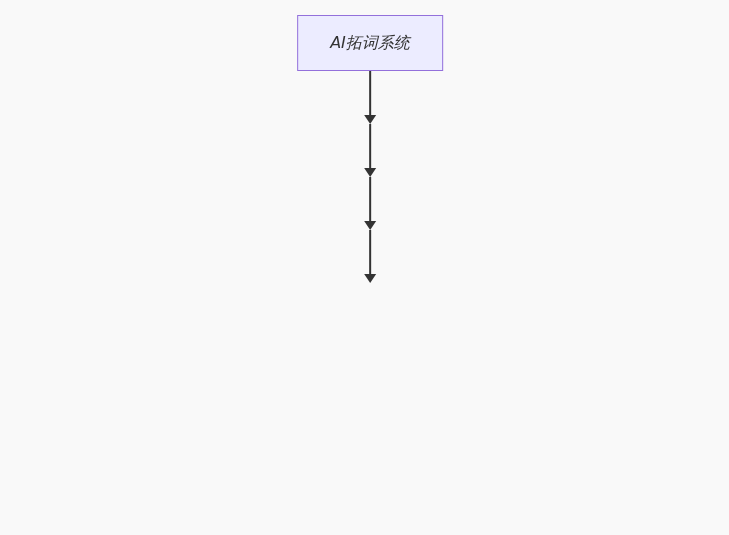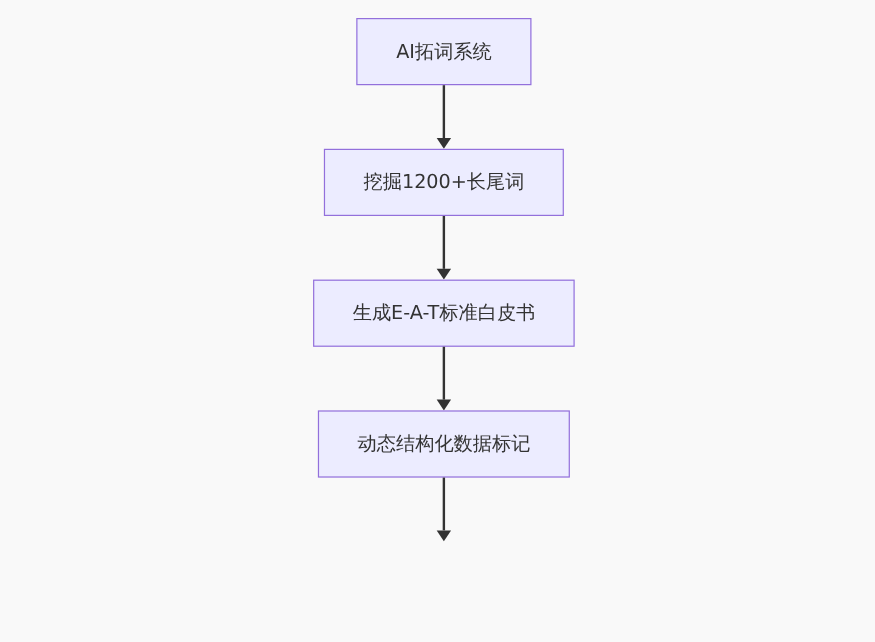--- a/index.html
+++ b/index.html
@@ -23,20 +23,21 @@
     height: 535px;
   }
   .flowchart {
     position: absolute;
     top: 15px;
     left: 370px;
     transform: translateX(-50%);
     display: flex;
     flex-direction: column;
     align-items: center;
+    font-style: italic;
   }
   .node {
     height: 56px;
     padding: 0 32px;
     background: var(--node-fill);
     border: 1px solid var(--node-border);
     display: flex;
     align-items: center;
     justify-content: center;
     white-space: nowrap;
@@ -73,41 +74,32 @@
 
     <div class="node">
       <span>AI拓词系统</span>
     </div>
 
     <div class="edge">
       <div class="line"></div>
       <div class="arrowhead"></div>
     </div>
 
-    <div class="node">
-      <span>挖掘1200+长尾词</span>
-    </div>
 
     <div class="edge">
       <div class="line"></div>
       <div class="arrowhead"></div>
     </div>
 
-    <div class="node">
-      <span>生成E-A-T标准白皮书</span>
-    </div>
 
     <div class="edge">
       <div class="line"></div>
       <div class="arrowhead"></div>
     </div>
 
-    <div class="node">
-      <span>动态结构化数据标记</span>
-    </div>
 
     <div class="edge">
       <div class="line"></div>
       <div class="arrowhead"></div>
     </div>
 
 
   </div>
 </div>
 

